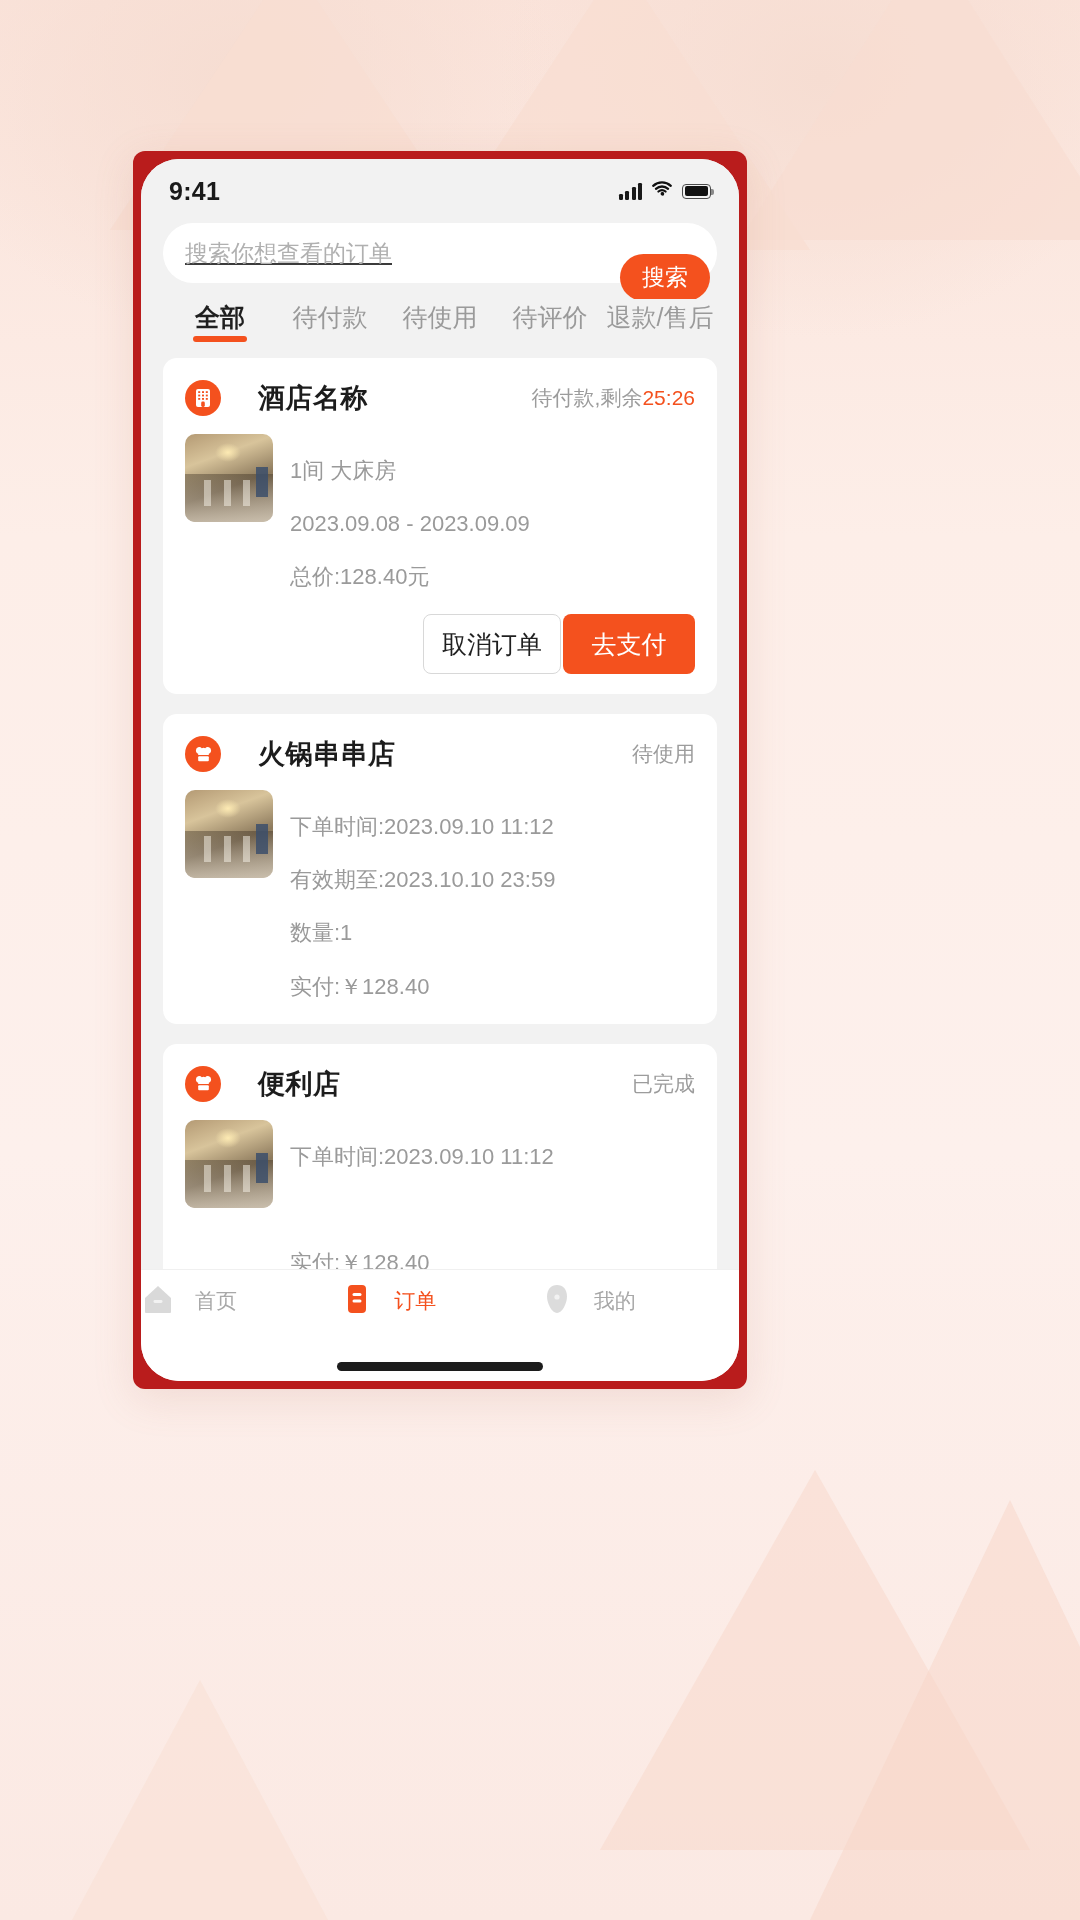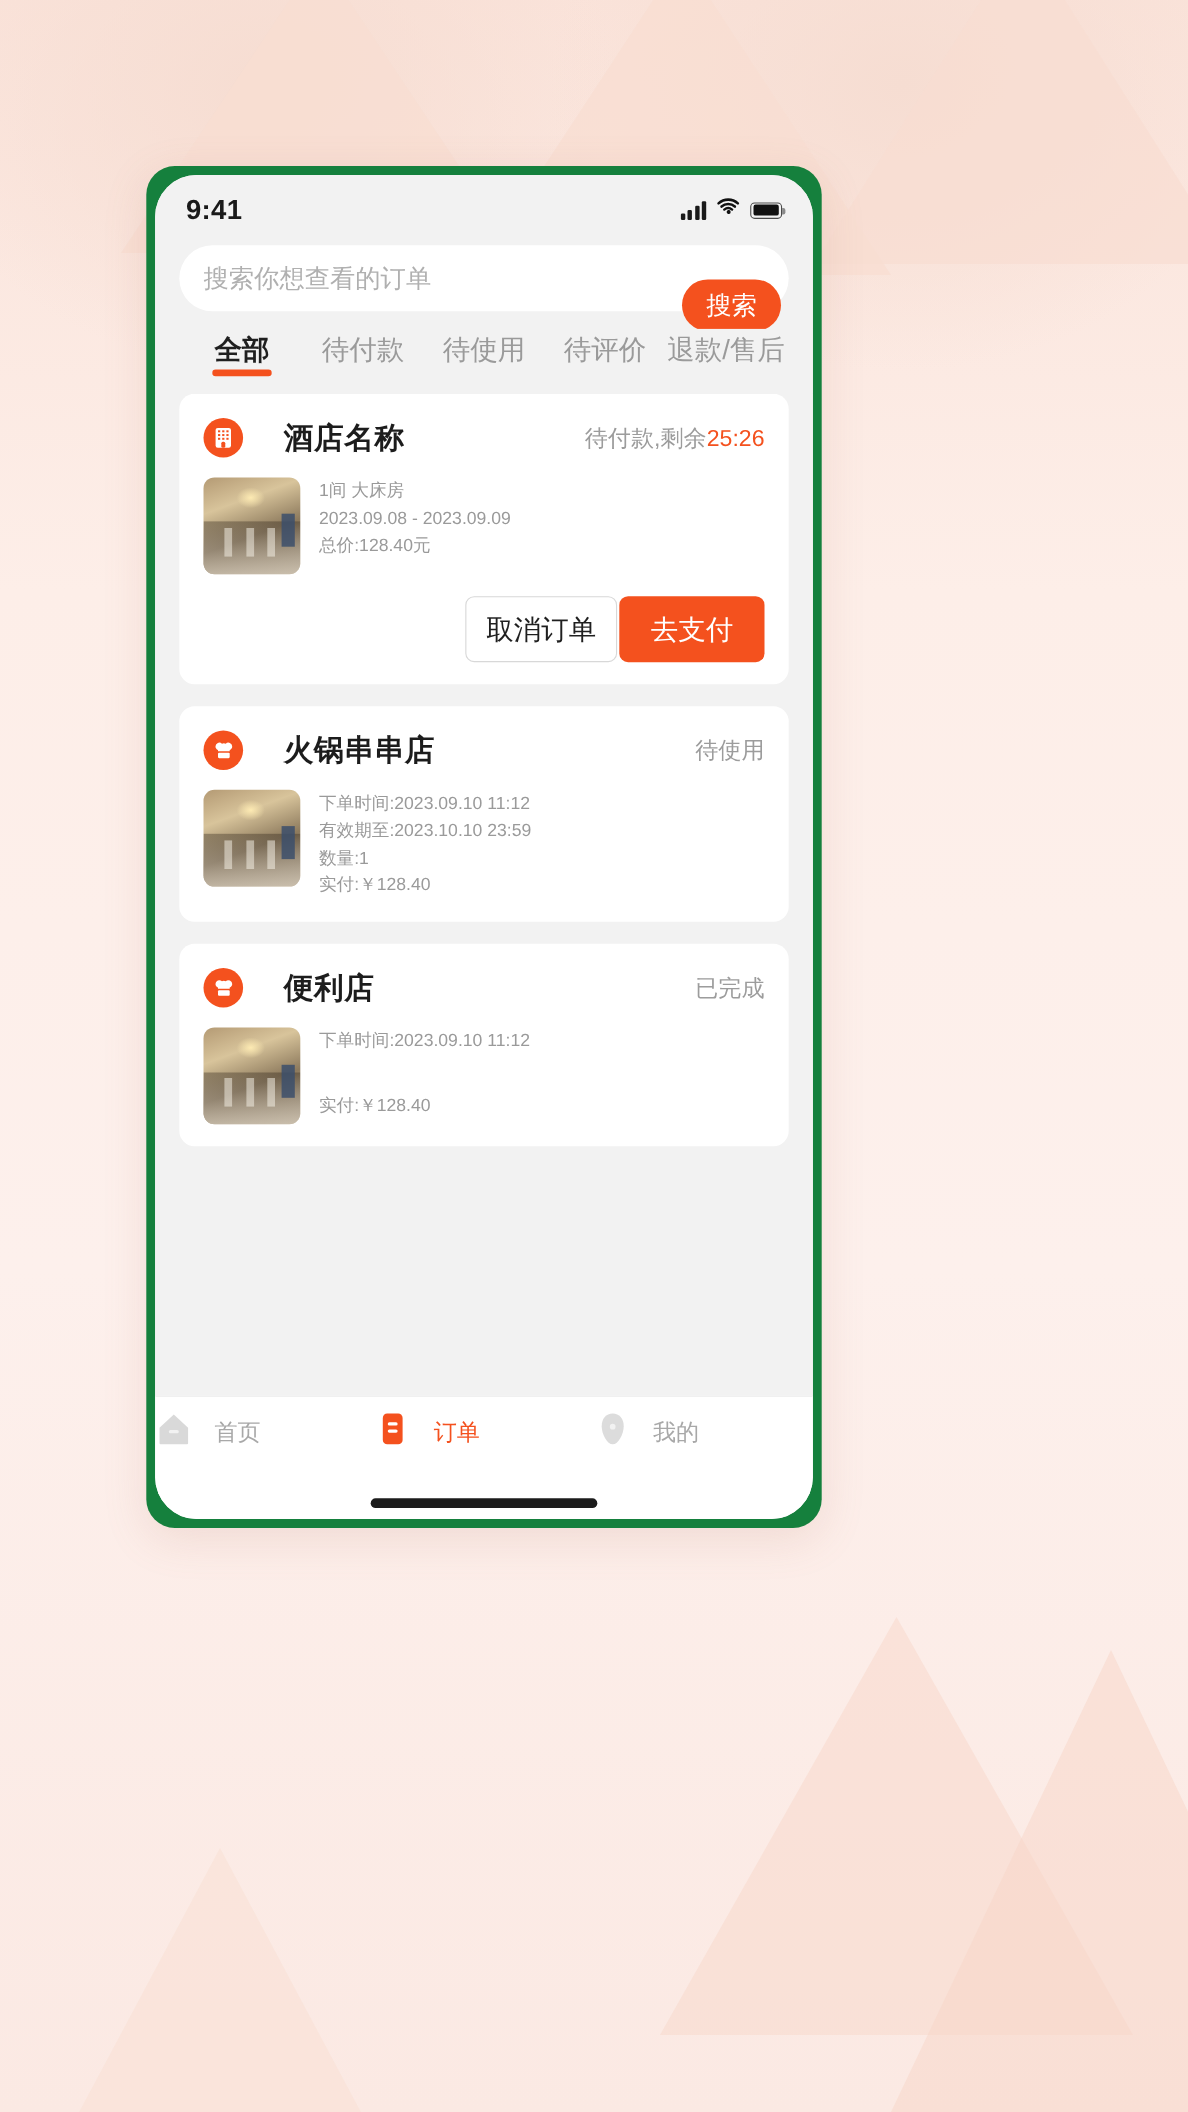--- a/index.html
+++ b/index.html
@@ -65,22 +65,22 @@
     background: #f8ddd1; opacity:.45;
   }
 
   
   .phone {
     position: absolute;
     left: 133px;
     top: 151px;
     width: 614px;
     height: 1238px;
-    background: #15803d;
-    border-radius: 26px;
+    background: #b91c1c;
+    border-radius: 12px;
     box-shadow: 0 10px 40px rgba(180,120,100,.16);
     overflow: hidden;
     display: flex;
     flex-direction: column;
     padding: 8px;
   }
   .screen {
     flex: 1;
     display: flex;
     flex-direction: column;
@@ -148,20 +148,21 @@
     padding: 0 7px 0 22px;
   }
   .search-input {
     flex: 1;
     border: none;
     outline: none;
     background: transparent;
     font-size: 23px;
     color: #3b3b3b;
     font-family: "Liberation Sans", "DejaVu Sans", sans-serif;
+    text-decoration: underline;
   }
   .search-input::placeholder { color: #b0b0b0; }
   .search-btn {
     flex: none;
     height: 47px;
     padding: 0 22px;
     border: none;
     border-radius: 24px;
     background: #f4511e;
     color: #fff;
@@ -275,25 +276,26 @@
   .thumb .pillar.p2 { left: 44%; }
   .thumb .pillar.p3 { left: 66%; }
   .thumb .blue {
     position:absolute; right: 6%; top: 38%;
     width: 13%; height: 34%;
     background: #3c4f6b;
     opacity: .85;
   }
   .lines { flex: 1; padding-top: 1px; }
   .line {
-    font-size: 16px;
+    font-size: 22px;
     color: #9a9a9a;
     line-height: 1.55;
     white-space: nowrap;
     overflow: hidden;
+    margin-top: 19px;
   }
 
   .card-actions {
     display: flex;
     justify-content: flex-end;
     gap: 2px;
     margin-top: 20px;
   }
   .btn {
     min-width: 132px;

